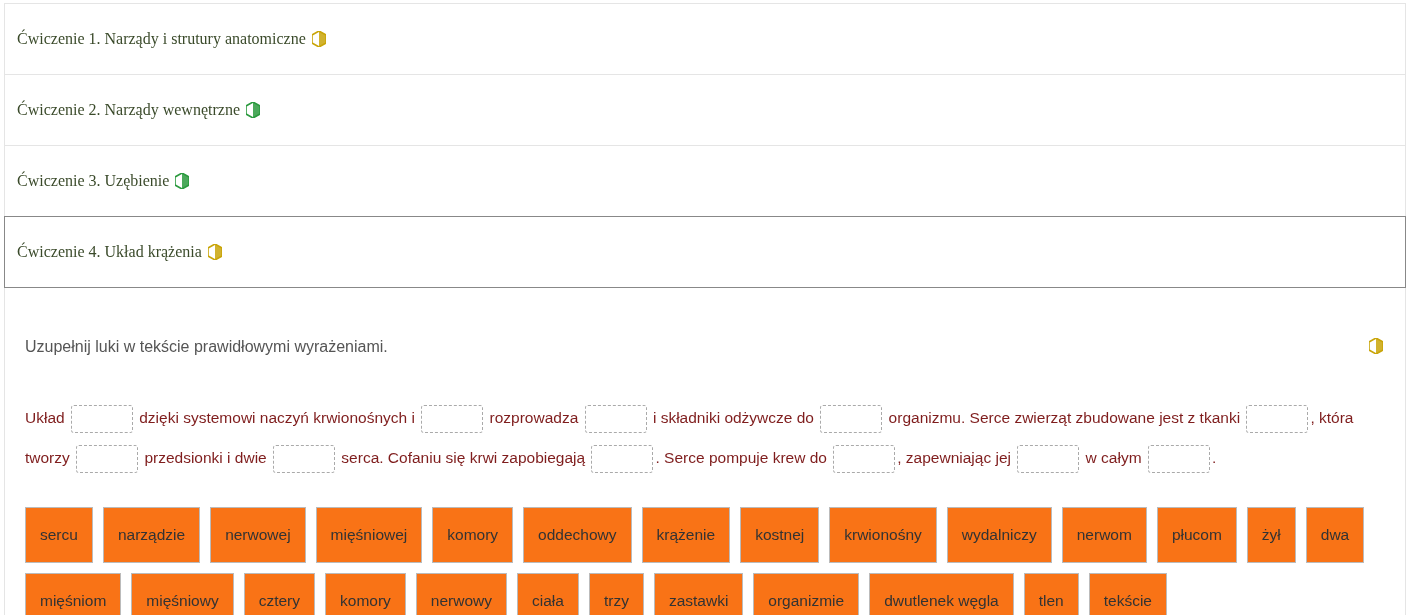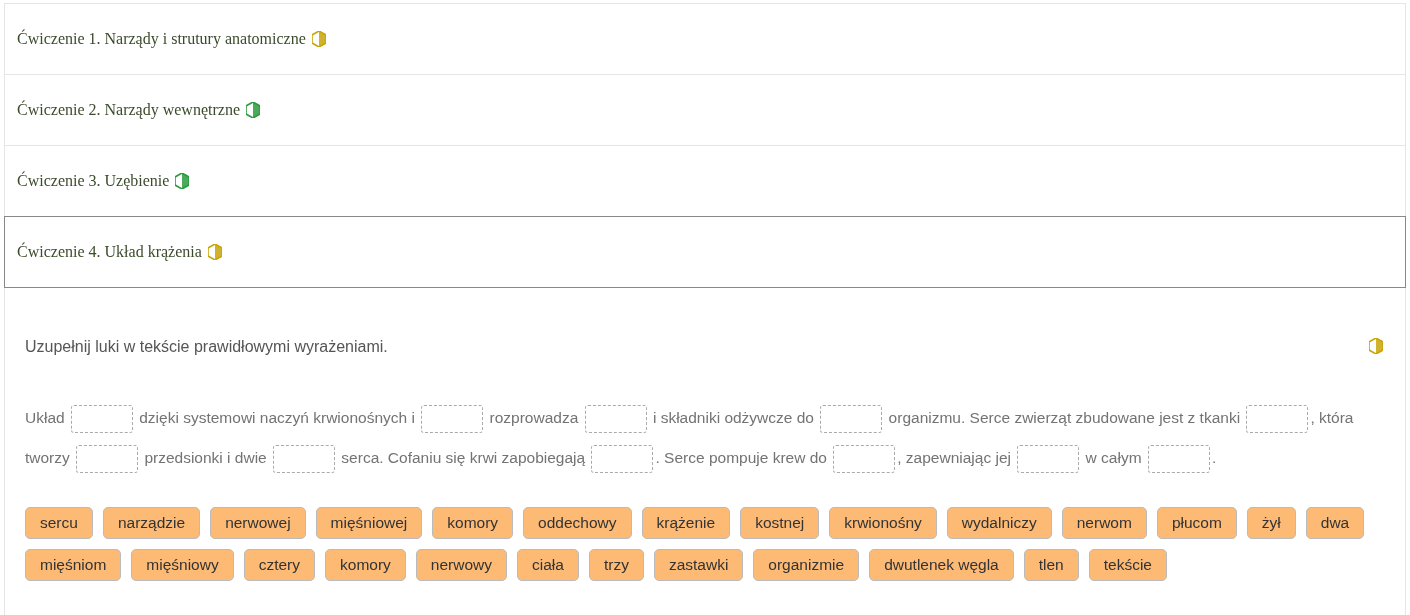--- a/index.html
+++ b/index.html
@@ -48,46 +48,46 @@
     right: 22px;
     top: 50px;
   }
   .instruction {
     color: #555;
     margin-bottom: 42px;
     font-size: 16px;
   }
   .fill-text {
     line-height: 2.6;
-    color: #737373;
+    color: #7f1d1d;
     font-size: 15.5px;
   }
   .gap {
     display: inline-block;
     width: 62px;
     height: 28px;
     border: 1px dashed #aaa;
     border-radius: 3px;
     vertical-align: middle;
     background: #fff;
     margin: 0 2px;
   }
   .word-bank {
     margin-top: 28px;
     display: flex;
     flex-wrap: wrap;
     gap: 10px;
   }
   .word {
     border: 1px solid #bbb;
-    border-radius: 5px;
-    padding: 6px 14px;
+    border-radius: 0;
+    padding: 18px 14px;
     font-size: 15.5px;
     color: #333;
-    background: #fdba74;
+    background: #f97316;
     cursor: grab;
     user-select: none;
   }
   .footer-row {
     display: flex;
     justify-content: flex-end;
     align-items: center;
     gap: 24px;
     margin-top: 34px;
   }

